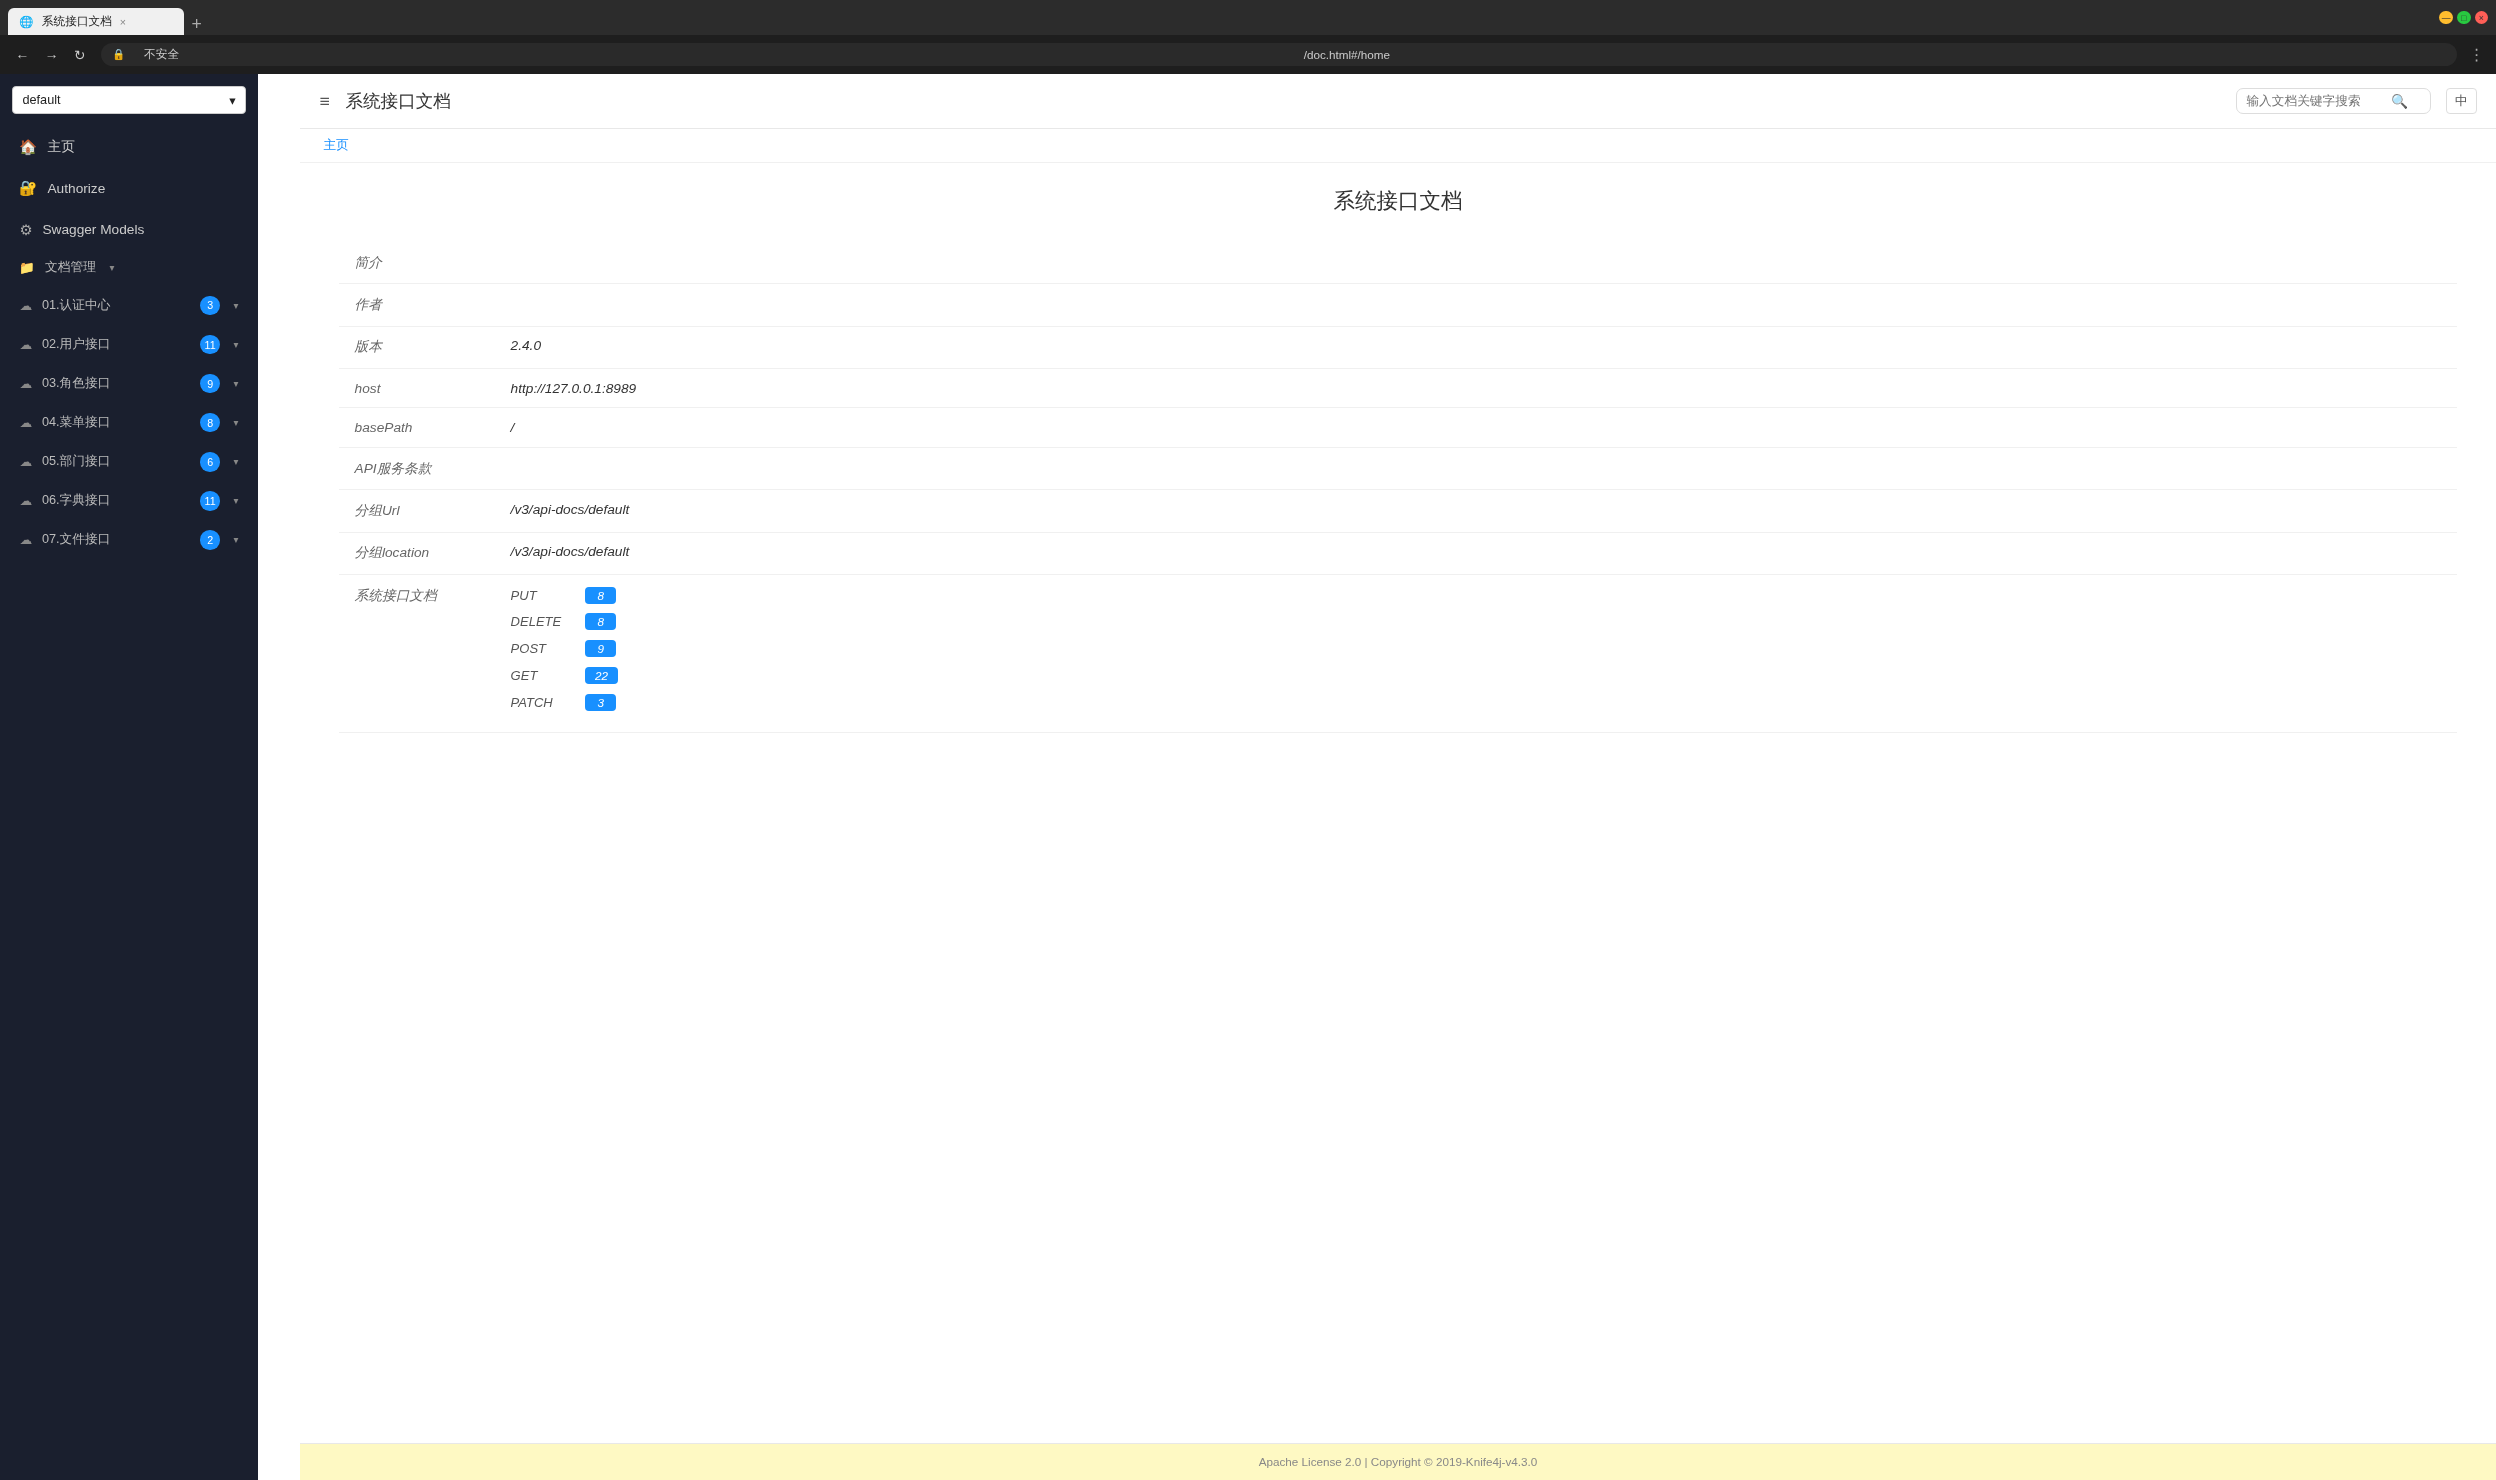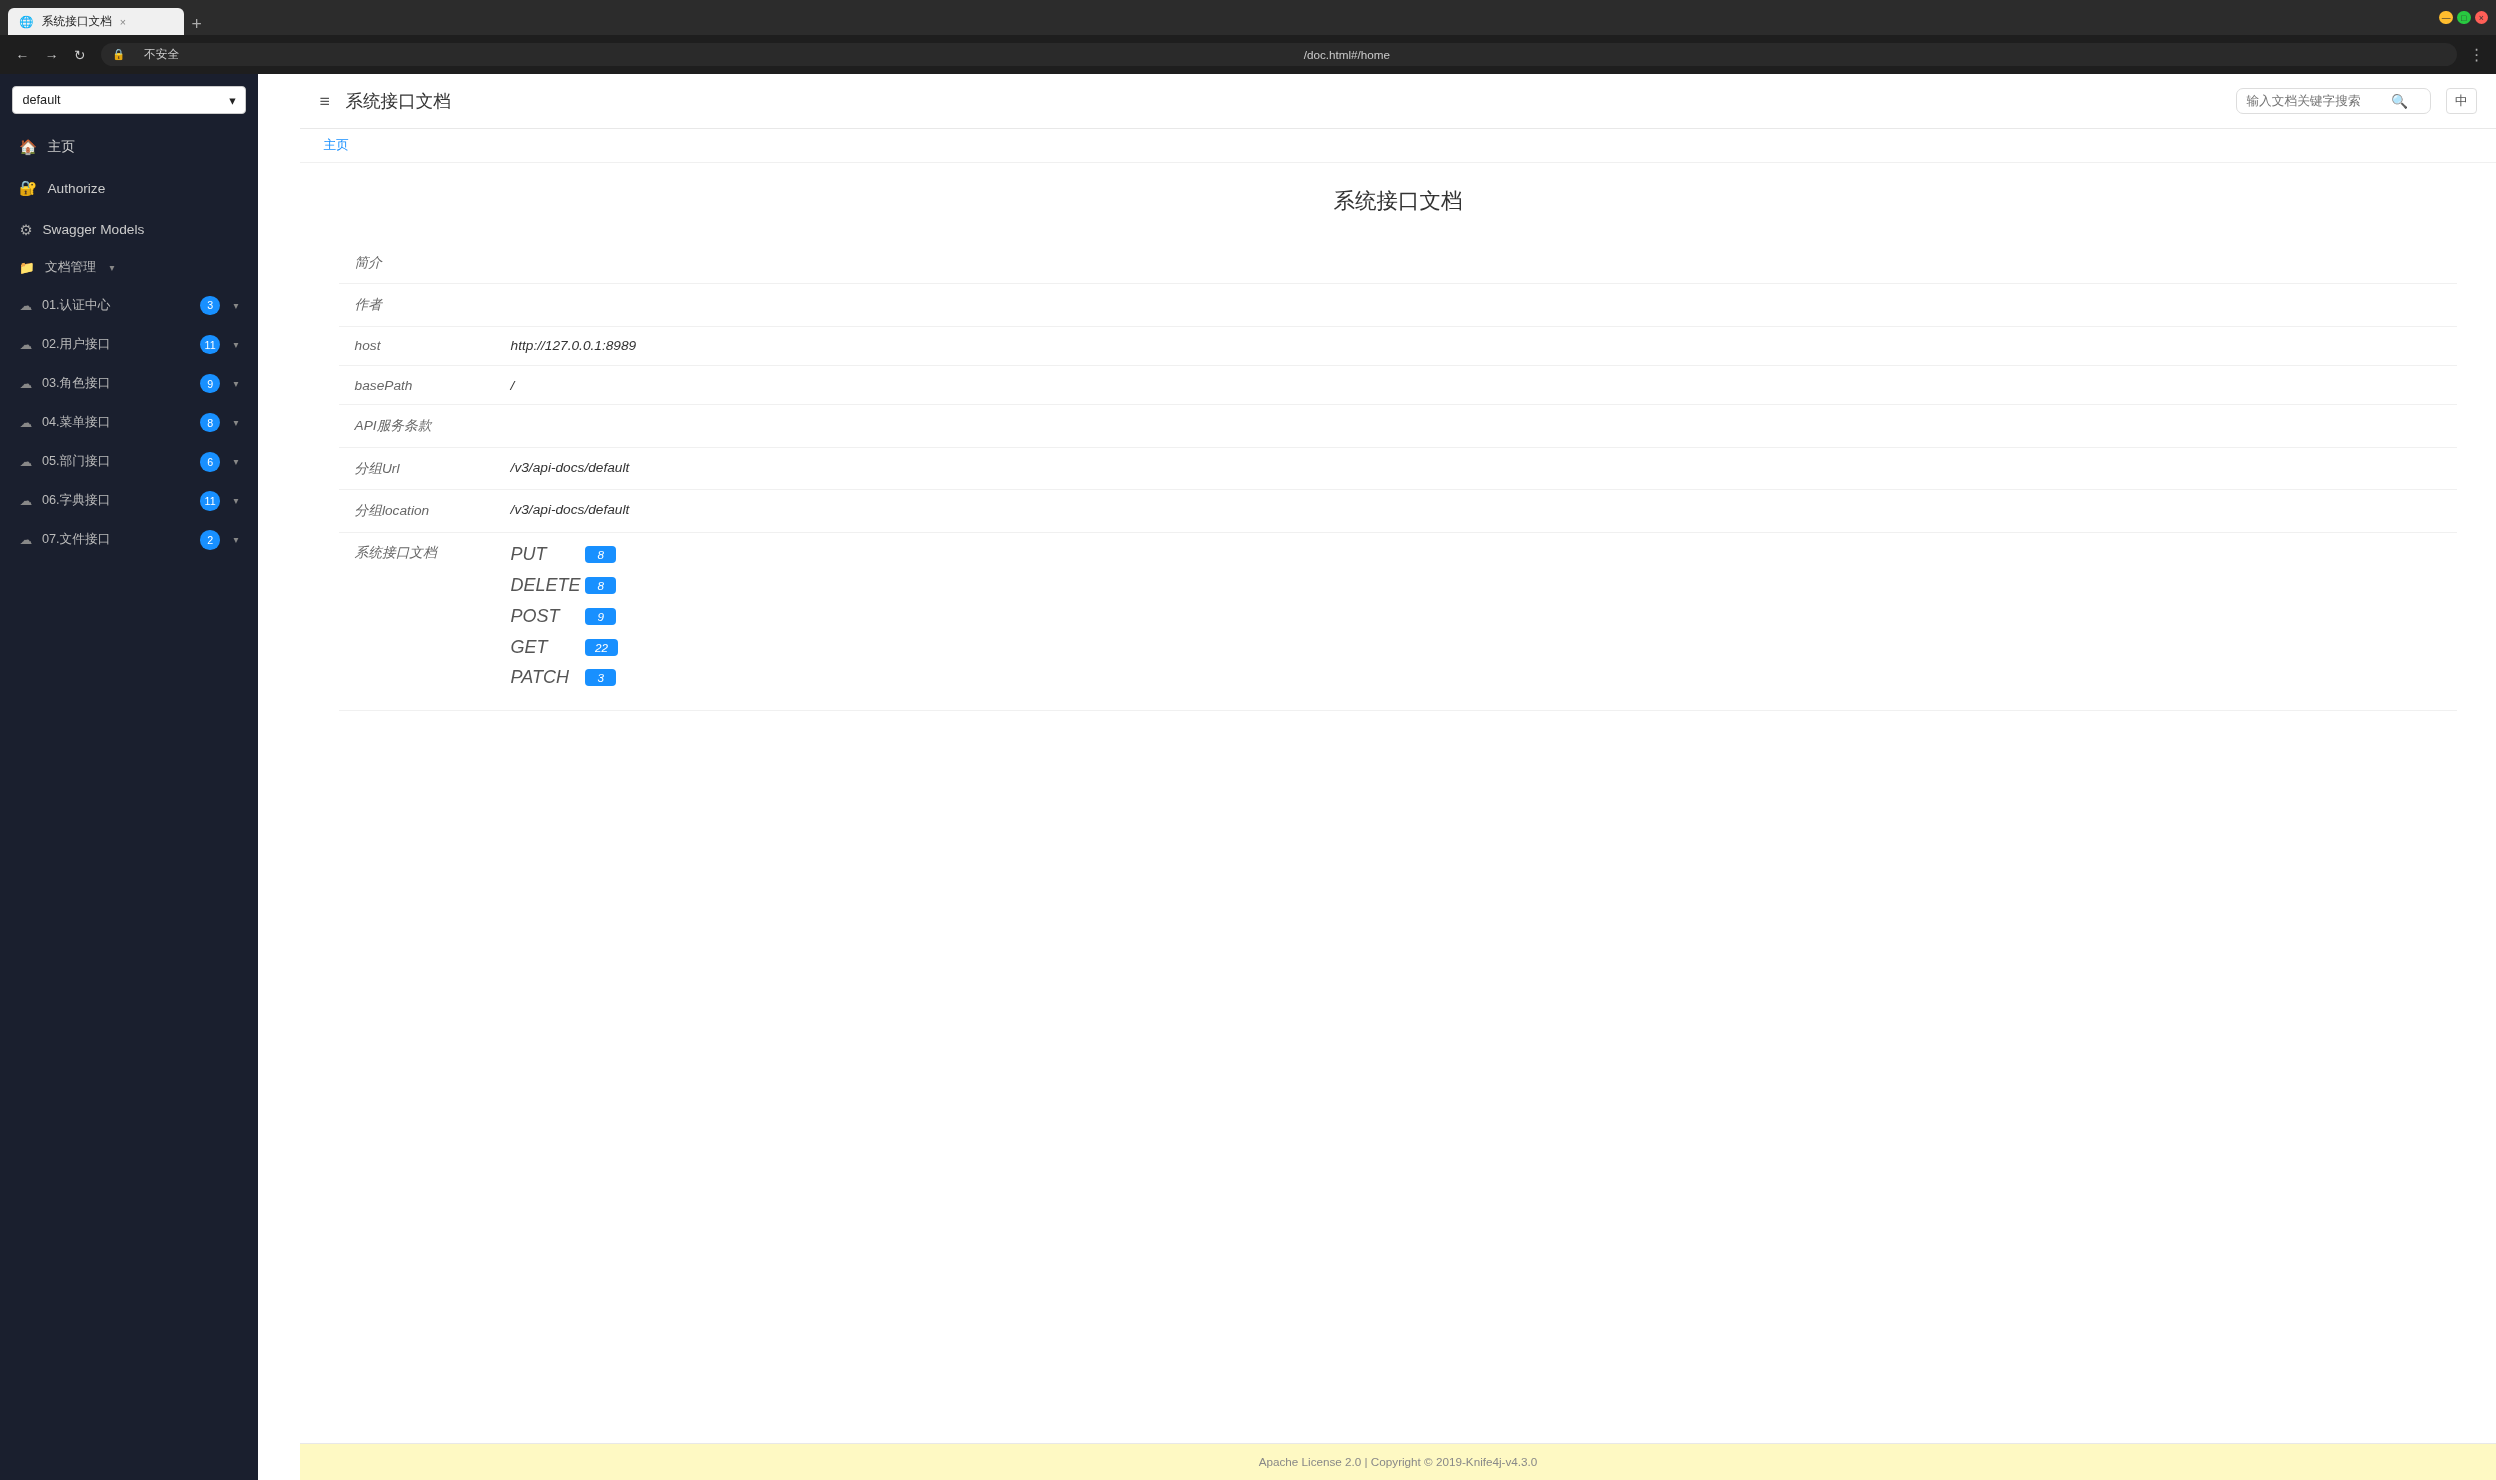--- a/index.html
+++ b/index.html
@@ -267,21 +267,21 @@
     .info-table td:last-child {
       color: #333;
     }
     .stat-row {
       display: flex;
       align-items: center;
       gap: 15.6px;
       margin-bottom: 9.8px;
     }
     .stat-label {
-      font-size: 18px;
+      font-size: 13px;
       color: #555;
       width: 59px;
     }
     .stat-badge {
       background: #1890ff;
       color: #fff;
       border-radius: 3.9px;
       padding: 2px 9.8px;
       font-size: 11.7px;
       min-width: 31px;
@@ -433,20 +433,24 @@
 
       <table class="info-table">
         <tbody>
             <tr>
           <td>简介</td>
           <td></td>
         </tr>
         <tr>
           <td>作者</td>
           <td></td>
+        </tr>
+        <tr>
+          <td>版本</td>
+          <td>2.4.0</td>
         </tr>
         <tr>
           <td>host</td>
           <td>http://127.0.0.1:8989</td>
         </tr>
         <tr>
           <td>basePath</td>
           <td>/</td>
         </tr>
         <tr>

